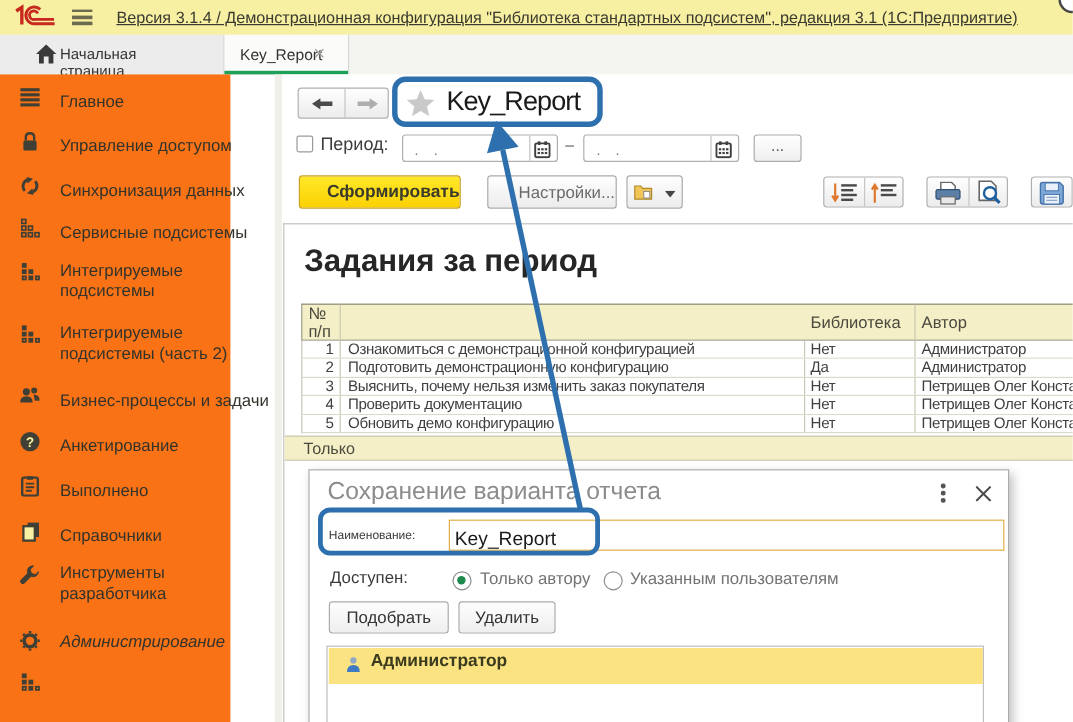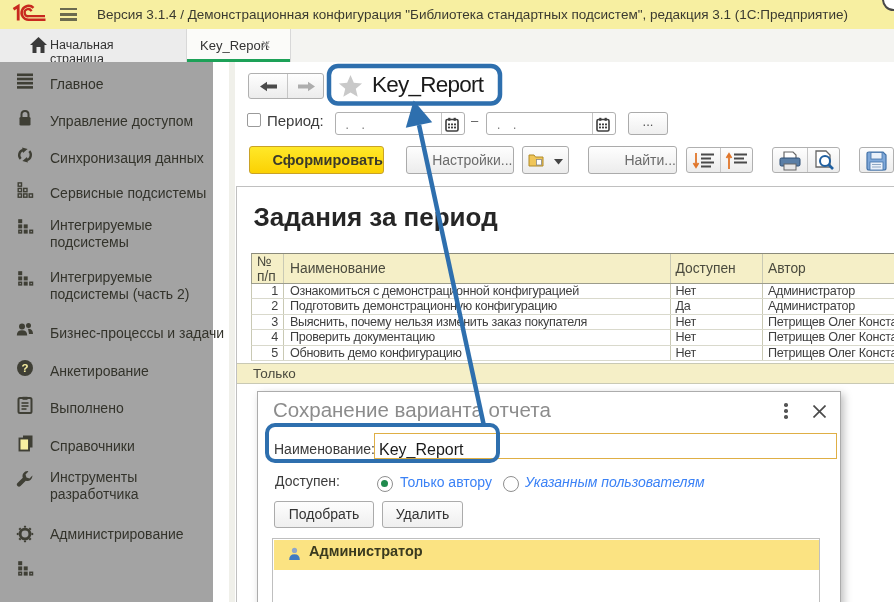--- a/index.html
+++ b/index.html
@@ -3,37 +3,37 @@
 <meta charset="utf-8">
 <style>
   * { margin:0; padding:0; box-sizing:border-box; }
   html,body { width:894px; height:602px; overflow:hidden; }
   body { font-family:"Liberation Sans", sans-serif; position:relative; background:#fff; }
   #page { position:absolute; left:0; top:0; width:894px; height:602px; overflow:hidden; }
   .abs { position:absolute; }
 
   
   #topbar { left:0; top:0; width:894px; height:29px; background:#F7EFA1; }
-  #topbar .title { position:absolute; left:97px; top:7px; font-size:13.5px; color:#3A3A30; white-space:nowrap; }
+  #topbar .title { position:absolute; left:97px; top:7px; font-size:13.5px; color:#3A3A30; white-space:nowrap;text-decoration:underline; }
   #burger { position:absolute; left:60px; top:8px; width:17px; height:13px; }
   #burger div { height:2.4px; background:#6B6B4F; margin-bottom:2.8px; }
   #cornercircle { position:absolute; left:882px; top:-12px; width:23px; height:23px; border-radius:50%; border:2.5px solid #484848; background:#fff; }
 
   
   #tabbar { left:0; top:29px; width:894px; height:33px; background:#ECECEC; }
   #tabbar .resttabs { position:absolute; left:291px; top:0; width:603px; height:33px; background:#F4F4F1; }
   #hometab { position:absolute; left:0; top:0; width:156px; height:33px; }
   #hometab .txt { position:absolute; left:50px; top:9px; font-size:12.5px; color:#333; }
   #keytab { position:absolute; left:186px; top:0; width:105px; height:33px; background:#FBFBF9; border-left:1px solid #D8D8D8; border-right:1px solid #D8D8D8; }
   #keytab .txt { position:absolute; left:13px; top:9px; font-size:13px; color:#333; }
   #keytab .x { position:absolute; left:74px; top:6px; font-size:17px; color:#A3A3A3; }
   #keytab .green { position:absolute; left:0; bottom:0; width:100%; height:3px; background:#1DA158; }
 
   
-  #sidebar { left:0; top:62px; width:213px; height:540px; background:#a3a3a3; }
+  #sidebar { left:0; top:62px; width:192px; height:540px; background:#f97316; }
   #sidescroll { left:229px; top:62px; width:6px; height:540px; background:#F0F0EA; }
   .sitem { position:absolute; left:0; width:229px; }
   .sitem .ic { position:absolute; left:16px; top:0; width:18px; height:18px; }
   .sitem .tx { position:absolute; left:50px; top:0; font-size:14px; color:#33332B; line-height:17px; }
 
   
   #main { left:235px; top:62px; width:659px; height:540px; background:#fff; }
 
   
   #navbtns { position:absolute; left:13px; top:11px; width:76px; height:26px; background:linear-gradient(#FEFEFE,#ECECEC); border:1px solid #B0B0B0; border-radius:3px; }
@@ -83,30 +83,30 @@
   .c4 { left:511px; width:133px; padding-left:5px; }
   .trow .cell { line-height:15px; font-size:12.6px; letter-spacing:-0.3px; }
   #itogo { position:absolute; left:0.5px; top:176.5px; width:658px; height:21px; background:#F5EFC7; border-top:1px solid #C9C9B4; border-bottom:1px solid #C9C9B4; font-size:13.5px; color:#4A4A3E; line-height:20px; padding-left:16px; }
 
   
   #dialog { position:absolute; left:257px; top:391px; width:584px; height:230px; background:#fff; border:1px solid #ACACAC; box-shadow:3px 3px 8px rgba(0,0,0,0.25); }
   #dtitle { position:absolute; left:15px; top:6px; font-size:20.5px; color:#8C8C8C; }
   #dmenu { position:absolute; left:526px; top:11px; width:4px; }
   #dmenu div { width:3.5px; height:3.5px; border-radius:50%; background:#555; margin-bottom:2.5px; }
   #dclose { position:absolute; left:555px; top:13px; width:13px; height:13px; }
-  #nlabel { position:absolute; left:16px; top:49px; font-size:14px; color:#3A3A3A; }
+  #nlabel { position:absolute; left:16px; top:49px; font-size:10px; color:#3A3A3A; }
   #ninput { position:absolute; left:116px; top:41px; width:463px; height:26px; border:1px solid #DFAF45; background:#fff; font-size:16px; color:#1A1A1A; line-height:31px; padding-left:4px; }
   #dlabel { position:absolute; left:17px; top:81px; font-size:14px; color:#3C3C3C; }
   .radio { position:absolute; top:83.5px; width:16px; height:16px; border:1px solid #8F8F8F; border-radius:50%; background:#fff; }
   #r1 { left:118.5px; }
   #r1 .dot { position:absolute; left:3.5px; top:3.5px; width:7px; height:7px; border-radius:50%; background:#1F8A4D; }
   #r2 { left:245px; }
-  .rlabel { position:absolute; top:82px; font-size:14px; color:#3b82f6; }
+  .rlabel { position:absolute; top:82px; font-size:14px; color:#737373; }
   #rl1 { left:142px; }
-  #rl2 { left:267px;font-style:italic; }
+  #rl2 { left:267px; }
   .dbtn { position:absolute; top:108.5px; height:27px; background:linear-gradient(#FDFDFD,#EFEFEF); border:1px solid #ABABAB; border-radius:3px; font-size:14px; color:#333; text-align:center; line-height:25px; }
   #bpick { left:16px; width:100px; }
   #bdel { left:124px; width:81px; }
   #dlist { position:absolute; left:14px; top:145.5px; width:548px; height:84px; border:1px solid #BFBFBF; background:#fff; }
   #drow { position:absolute; left:1px; top:1px; width:545px; height:30px; background:#FBE382; }
   #drow .nm { position:absolute; left:35px; top:3px; font-size:14.5px; font-weight:bold; color:#3A3A1E; }
   #drow svg { position:absolute; left:13.5px; top:7px; }
 
   
   #overlay { position:absolute; left:0; top:0; width:894px; height:602px; pointer-events:none; z-index:50; }
@@ -266,21 +266,21 @@
             <line x1="9" y1="17.2" x2="9" y2="15.4"></line>
           <line x1="0.8" y1="9" x2="2.6" y2="9"></line>
             <line x1="17.2" y1="9" x2="15.4" y2="9"></line>
           <line x1="14.7" y1="3.3" x2="13.4" y2="4.6"></line>
             <line x1="3.3" y1="3.3" x2="4.6" y2="4.6"></line>
           <line x1="14.7" y1="14.7" x2="13.4" y2="13.4"></line>
             <line x1="3.3" y1="14.7" x2="4.6" y2="13.4"></line>
         </g>
         <circle cx="9" cy="9" r="4.9" fill="none" stroke="#3F3F35" stroke-width="2.9"></circle>
       </svg>
-      <div class="tx" style="top:4px;">Администрирование</div>
+      <div class="tx" style="top:4px;font-style:italic;">Администрирование</div>
     </div>
     <div class="sitem" style="top:497px;">
       <svg class="ic" viewBox="0 0 18 18">
           <g fill="#3F3F35">
             <rect x="2.2" y="2.2" width="4" height="4"></rect>
             <rect x="2.2" y="7.4" width="4" height="4"></rect>
             <rect x="7.7" y="7.4" width="4" height="4"></rect>
             <rect x="7.7" y="12.6" width="4" height="4"></rect>
           </g>
           <g fill="none" stroke="#3F3F35" stroke-width="1.5">
@@ -351,21 +351,20 @@
     <div id="bsettings" class="btn">Настройки...</div>
     <div id="bsplit" class="btn">
       <svg style="position:absolute; left:5px; top:5px;" width="17" height="16" viewBox="0 0 17 16">
           <path d="M1 3 L6 3 L7.5 5 L15 5 L15 14 L1 14 Z" fill="#F0C659" stroke="#B08A28" stroke-width="1"></path>
           <rect x="8.5" y="7.5" width="5" height="5.5" fill="#fff" stroke="#888" stroke-width="0.8"></rect>
         </svg>
       <svg style="position:absolute; right:5px; top:12px;" width="9" height="5.5" viewBox="0 0 9 5.5">
           <path d="M0 0 L9 0 L4.5 5.5 Z" fill="#444"></path>
         </svg>
     </div>
-    <div id="bfind" class="btn">Найти...</div>
 
     <div id="gsort" class="igroup">
       <div class="sep" style="left:33px;"></div>
       <svg style="position:absolute; left:5px; top:4px;" width="24" height="18" viewBox="0 0 24 18">
         <path d="M4 1 L4 14 M1.5 11 L4 15 L6.5 11" stroke="#E0762B" stroke-width="1.8" fill="none"></path>
         <g fill="#4A4A4A">
             <rect x="9" y="1.5" width="13" height="2"></rect>
             <rect x="9" y="5.5" width="10" height="2"></rect>
             <rect x="9" y="9.5" width="13" height="2"></rect>
             <rect x="9" y="13.5" width="10" height="2"></rect>
@@ -403,22 +402,21 @@
             <path d="M6 16 L15 16"></path>
           </g>
       </svg>
     </div>
 
     <div id="report">
       <div id="rephead">Задания за период</div>
       <div id="ttable">
         <div class="hrow">
           <div class="cell c1" style="text-align:left; padding-left:5px; line-height:15px;">№<br>п/п</div>
-          <div class="cell c2" style="line-height:30px;">Наименование</div>
-          <div class="cell c3" style="line-height:30px;">Доступен</div>
+          <div class="cell c3" style="line-height:30px;">Библиотека</div>
           <div class="cell c4" style="line-height:30px;">Автор</div>
         </div>
         <div class="trow">
             <div class="cell c1">1</div>
             <div class="cell c2">Ознакомиться с демонстрационной конфигурацией</div>
             <div class="cell c3">Нет</div>
             <div class="cell c4">Администратор</div>
           </div>
         <div class="trow">
             <div class="cell c1">2</div>

